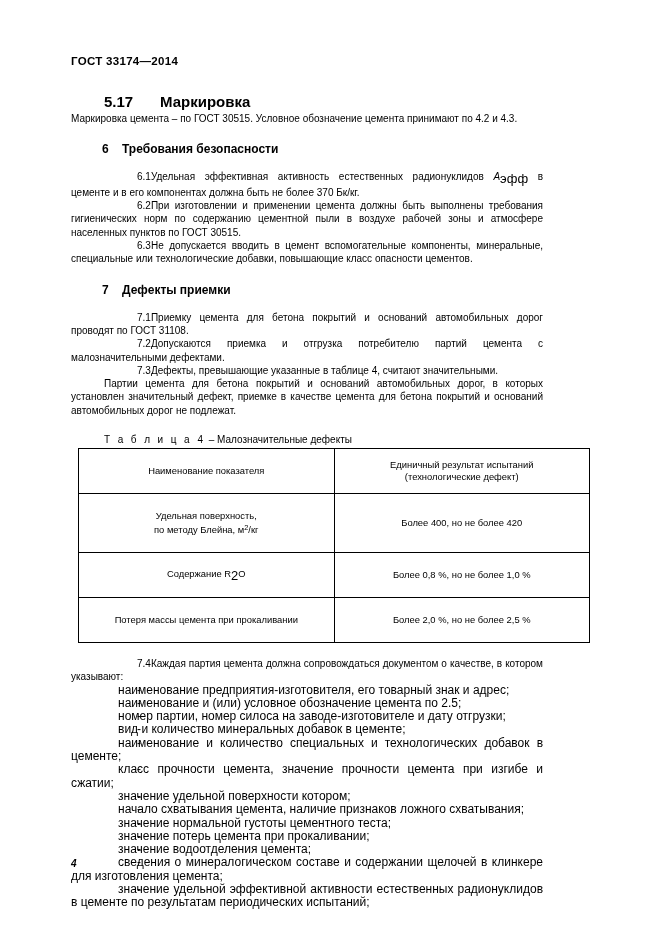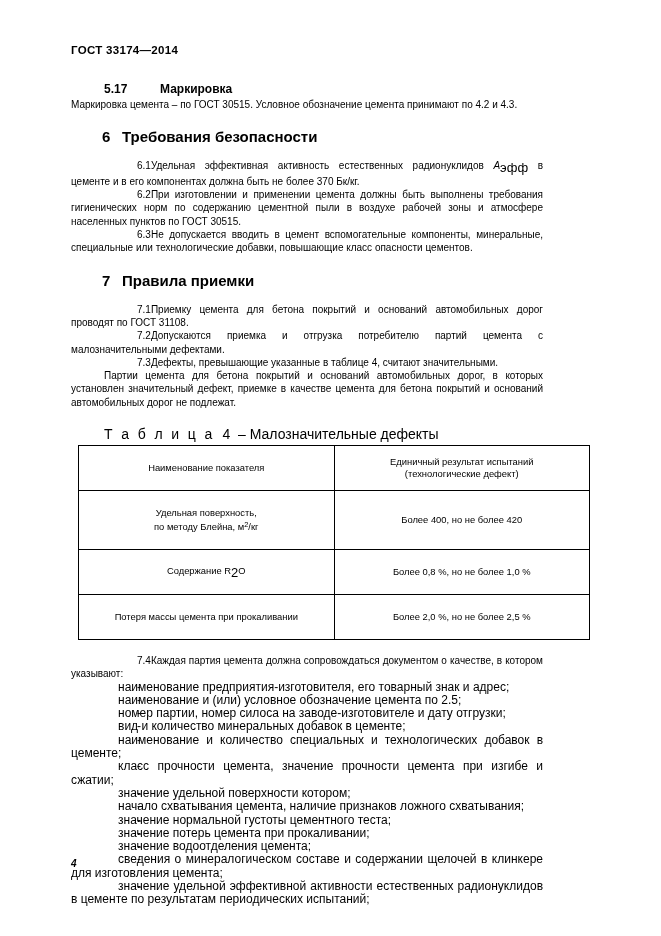--- a/index.html
+++ b/index.html
@@ -18,40 +18,40 @@
     background: #ffffff;
     overflow: hidden;
   }
   .content {
     position: absolute;
     left: 0;
     top: 0;
     width: 614px;
     height: 936px;
     box-sizing: border-box;
-    padding: 44px 71px 0 71px;
+    padding: 55px 71px 0 71px;
   }
   .doc-header {
     font-size: 11.5px;
     font-weight: bold;
     letter-spacing: 0.3px;
     margin: 0 0 26px 0;
   }
   .sub-heading {
-    font-size: 12px;
+    font-size: 15px;
     font-weight: bold;
     margin: 0 0 2px 0;
     padding-left: 33px;
   }
   .sub-heading .num {
     display: inline-block;
     width: 56px;
   }
   .section-heading {
-    font-size: 15px;
+    font-size: 12px;
     font-weight: bold;
     margin: 17px 0 14px 0;
     padding-left: 31px;
   }
   .section-heading .num {
     display: inline-block;
     width: 20px;
   }
   p.body {
     font-size: 10px;
@@ -67,21 +67,21 @@
     text-align: left;
   }
   .num-lead {
     display: inline-block;
     min-width: 23px;
   }
   sub { font-size: 13px; vertical-align: -0.25em; }
   sup { font-size: 7.4px; vertical-align: 0.42em; }
   .ital { font-style: italic; }
   .table-caption {
-    font-size: 14px;
+    font-size: 10px;
     margin: 17px 0 3px 0;
     padding-left: 33px;
   }
   .sp {
     letter-spacing: 2.4px;
   }
   table.gost {
     border-collapse: collapse;
     width: 512px;
     margin: 0 0 0 7px;
@@ -148,21 +148,21 @@
       <span class="num">6</span><span>Требования безопасности</span>
     </div>
 
     <p class="body"><span class="num-lead">6.1</span><span>Удельная эффективная активность естественных радионуклидов </span><span class="ital">A</span><sub>эфф</sub><span> в цементе и в его компонентах должна быть не более 370 Бк/кг.</span></p>
 
     <p class="body"><span class="num-lead">6.2</span><span>При изготовлении и применении цемента должны быть выполнены требования гигиенических норм по содержанию цементной пыли в воздухе рабочей зоны и атмосфере населенных пунктов по ГОСТ 30515.</span></p>
 
     <p class="body"><span class="num-lead">6.3</span><span>Не допускается вводить в цемент вспомогательные компоненты, минеральные, специальные или технологические добавки, повышающие класс опасности цементов.</span></p>
 
     <div class="section-heading">
-      <span class="num">7</span><span>Правила приемки</span>
+      <span class="num">7</span><span>Дефекты приемки</span>
     </div>
 
     <p class="body"><span class="num-lead">7.1</span><span>Приемку цемента для бетона покрытий и оснований автомобильных дорог проводят по ГОСТ 31108.</span></p>
 
     <p class="body"><span class="num-lead">7.2</span><span>Допускаются приемка и отгрузка потребителю партий цемента с малозначительными дефектами.</span></p>
 
     <p class="body tight"><span class="num-lead">7.3</span><span>Дефекты, превышающие указанные в таблице 4, считают значительными.</span></p>
 
     <p class="body">Партии цемента для бетона покрытий и оснований автомобильных дорог, в которых установлен значительный дефект, приемке в качестве цемента для бетона покрытий и оснований автомобильных дорог не подлежат.</p>
 

